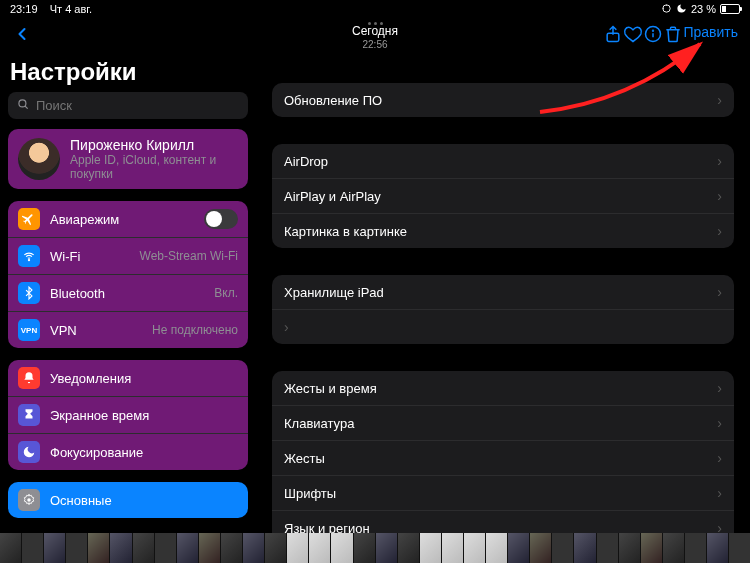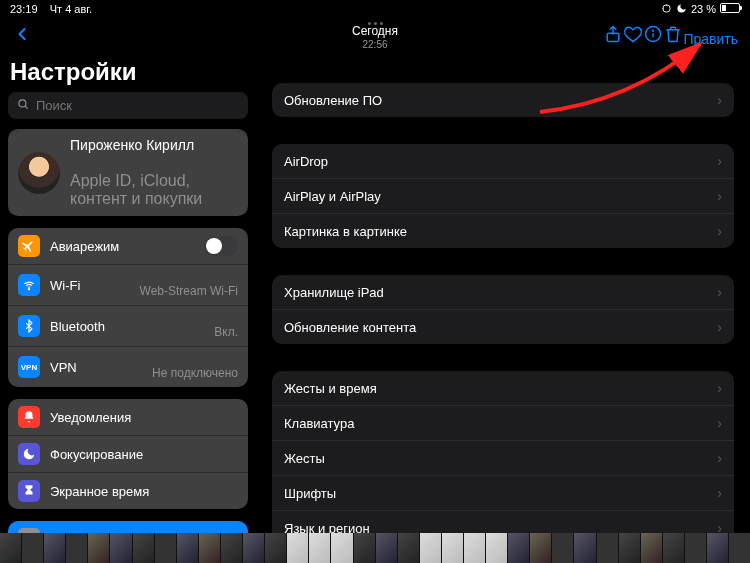--- a/index.html
+++ b/index.html
@@ -6,74 +6,74 @@
   body {
     width: 750px; height: 563px;
     background: #000; color: #fff;
     font-family: -apple-system, "Helvetica Neue", Arial, sans-serif;
     font-size: 13px; overflow: hidden; position: relative;
   }
   .statusbar {
     display: flex; justify-content: space-between; align-items: center;
     height: 18px; padding: 0 10px; font-size: 11px; color: #fff;
   }
-  .statusbar .right { display: flex; align-items: flex-start; gap: 4px; }
+  .statusbar .right { display: flex; align-items: center; gap: 4px; }
   .toolbar {
     height: 34px; display: flex; justify-content: space-between;
     align-items: center; padding: 0 12px; position: relative;
   }
   .toolbar .center {
     position: absolute; left: 50%; transform: translateX(-50%);
     text-align: center; line-height: 1.1;
   }
   .toolbar .center .title { font-size: 12px; color: #fff; }
   .toolbar .center .subtitle { font-size: 10px; color: #999; }
-  .toolbar .right-actions { display: flex; align-items: flex-end; gap: 0; }
+  .toolbar .right-actions { display: flex; align-items: flex-start; gap: 0; }
   .blue { color: #0a84ff; }
   .edit-btn { color: #0a84ff; font-size: 14px; }
   .split {
     display: flex; height: calc(100% - 18px - 34px - 30px);
   }
   .sidebar {
     width: 256px; flex-shrink: 0; padding: 4px 8px 8px 8px;
     overflow: hidden;
   }
   .sidebar h1 { font-size: 24px; font-weight: 700; margin: 2px 2px 6px; }
   .search {
     background: #1c1c1e; border-radius: 8px; display: flex;
     align-items: center; padding: 5px 8px; gap: 6px; margin-bottom: 10px;
   }
   .search input {
     background: transparent; border: none; outline: none; color: #fde047;
     font-size: 13px; width: 100%;
   }
   .card {
-    background: #404040; border-radius: 10px; margin-bottom: 12px;
+    background: #701a75; border-radius: 10px; margin-bottom: 12px;
     overflow: hidden;
   }
   .profile { display: flex; align-items: center; padding: 8px 10px; gap: 10px; }
   .avatar {
     width: 42px; height: 42px; border-radius: 50%;
     background: radial-gradient(circle at 50% 35%, #f4c89a 0 28%, #3b2c28 30% 60%, #222 62% 100%);
     flex-shrink: 0;
   }
   .profile .meta .name { font-size: 14px; }
-  .profile .meta .sub { font-size: 16px; color: #8e8e93; margin-top: 19px; }
+  .profile .meta .sub { font-size: 12px; color: #8e8e93; }
   .row {
     display: flex; align-items: center; padding: 7px 10px; gap: 10px;
     border-top: 0.5px solid #2c2c2e;
   }
   .row:first-child { border-top: none; }
   .row .icon {
     width: 22px; height: 22px; border-radius: 5px; flex-shrink: 0;
     display: flex; align-items: center; justify-content: center;
     font-size: 13px; color: #fff;
   }
   .row .label { flex: 1; font-size: 13px; }
-  .row .value { font-size: 12px; color: #8e8e93; margin-top: 12px; }
+  .row .value { font-size: 12px; color: #8e8e93; }
   .toggle {
     width: 34px; height: 20px; background: #3a3a3c; border-radius: 10px;
     position: relative;
   }
   .toggle::after {
     content: ""; position: absolute; width: 16px; height: 16px;
     background: #fff; border-radius: 50%; top: 2px; left: 2px;
   }
   .row.active { background: #0a84ff; }
   .content {
@@ -251,32 +251,32 @@
         <div class="icon" style="background:#ff3b30">
             <svg viewBox="0 0 24 24" fill="#fff">
               <path d="M12 2a6 6 0 00-6 6v4l-2 3h16l-2-3V8a6 6 0 00-6-6zM10 19a2 2 0 004 0"></path>
             </svg>
           </div>
         <div class="label">Уведомления</div>
       </div>
       <div class="row">
         <div class="icon" style="background:#5856d6">
             <svg viewBox="0 0 24 24" fill="#fff">
+              <path d="M6 2h12v4l-4 4 4 4v4H6v-4l4-4-4-4V2z"></path>
+            </svg>
+          </div>
+        <div class="label">Экранное время</div>
+      </div>
+      <div class="row">
+        <div class="icon" style="background:#5856d6">
+            <svg viewBox="0 0 24 24" fill="#fff">
               <path d="M21 12.8A9 9 0 1111.2 3a7 7 0 009.8 9.8z"></path>
             </svg>
           </div>
         <div class="label">Фокусирование</div>
-      </div>
-      <div class="row">
-        <div class="icon" style="background:#5856d6">
-            <svg viewBox="0 0 24 24" fill="#fff">
-              <path d="M6 2h12v4l-4 4 4 4v4H6v-4l4-4-4-4V2z"></path>
-            </svg>
-          </div>
-        <div class="label">Экранное время</div>
       </div>
     </div>
 
     <div class="card">
       <div class="row active">
         <div class="icon" style="background:#8e8e93">
             <svg viewBox="0 0 24 24" fill="#fff">
               <circle cx="12" cy="12" r="3"></circle>
               <path d="M12 2l1 3 3-1 1 3 3 1-1 3 1 3-3 1-1 3-3-1-1 3-1-3-3 1-1-3-3-1 1-3-1-3 3-1 1-3 3 1z" fill="none" stroke="#fff" stroke-width="1.5"></path>
             </svg>
@@ -306,21 +306,20 @@
           <span>Картинка в картинке</span>
           <span class="chevron">›</span>
         </div>
     </div>
     <div class="section">
       <div class="crow">
           <span>Хранилище iPad</span>
           <span class="chevron">›</span>
         </div>
       <div class="crow">
-          <span>Обновление контента</span>
           <span class="chevron">›</span>
         </div>
     </div>
     <div class="section">
       <div class="crow">
           <span>Жесты и время</span>
           <span class="chevron">›</span>
         </div>
       <div class="crow">
           <span>Клавиатура</span>

